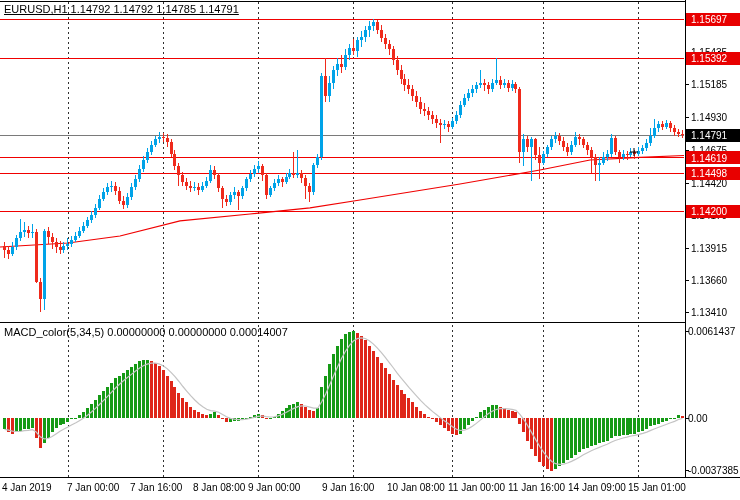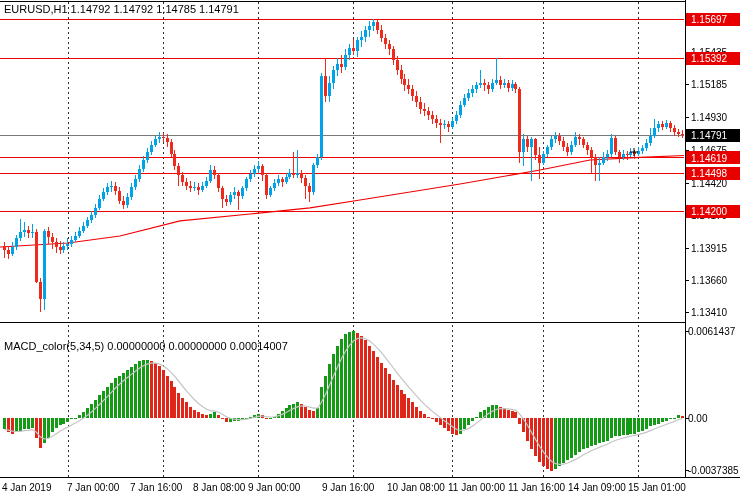--- a/index.html
+++ b/index.html
@@ -1,20 +1,20 @@
 <!DOCTYPE html>
 <html><head>
 <meta charset="utf-8">
 <style>
   html,body{margin:0;padding:0;background:#fff;}
   #chart-window{position:relative;width:740px;height:500px;background:#ffffff;overflow:hidden;
     font-family:"Liberation Sans",sans-serif;}
   .panel-title{position:absolute;font-size:11px;color:#000;white-space:pre;z-index:5;}
-  #main-title{left:4px;top:3px;}
-  #macd-title{left:4px;top:340px;}
+  #main-title{left:4px;top:3px;text-decoration:underline;}
+  #macd-title{left:4px;top:326px;}
   svg{position:absolute;left:0;top:0;}
   svg text{font-family:"Liberation Sans",sans-serif;}
 </style>
 </head>
 <body>
 
 <div id="chart-window">
   <div id="main-title" class="panel-title">EURUSD,H1 1.14792 1.14792 1.14785 1.14791</div>
   <div id="macd-title" class="panel-title">MACD_color(5,34,5) 0.00000000 0.00000000 0.00014007</div>
   <svg id="chart-svg" width="740" height="500">

